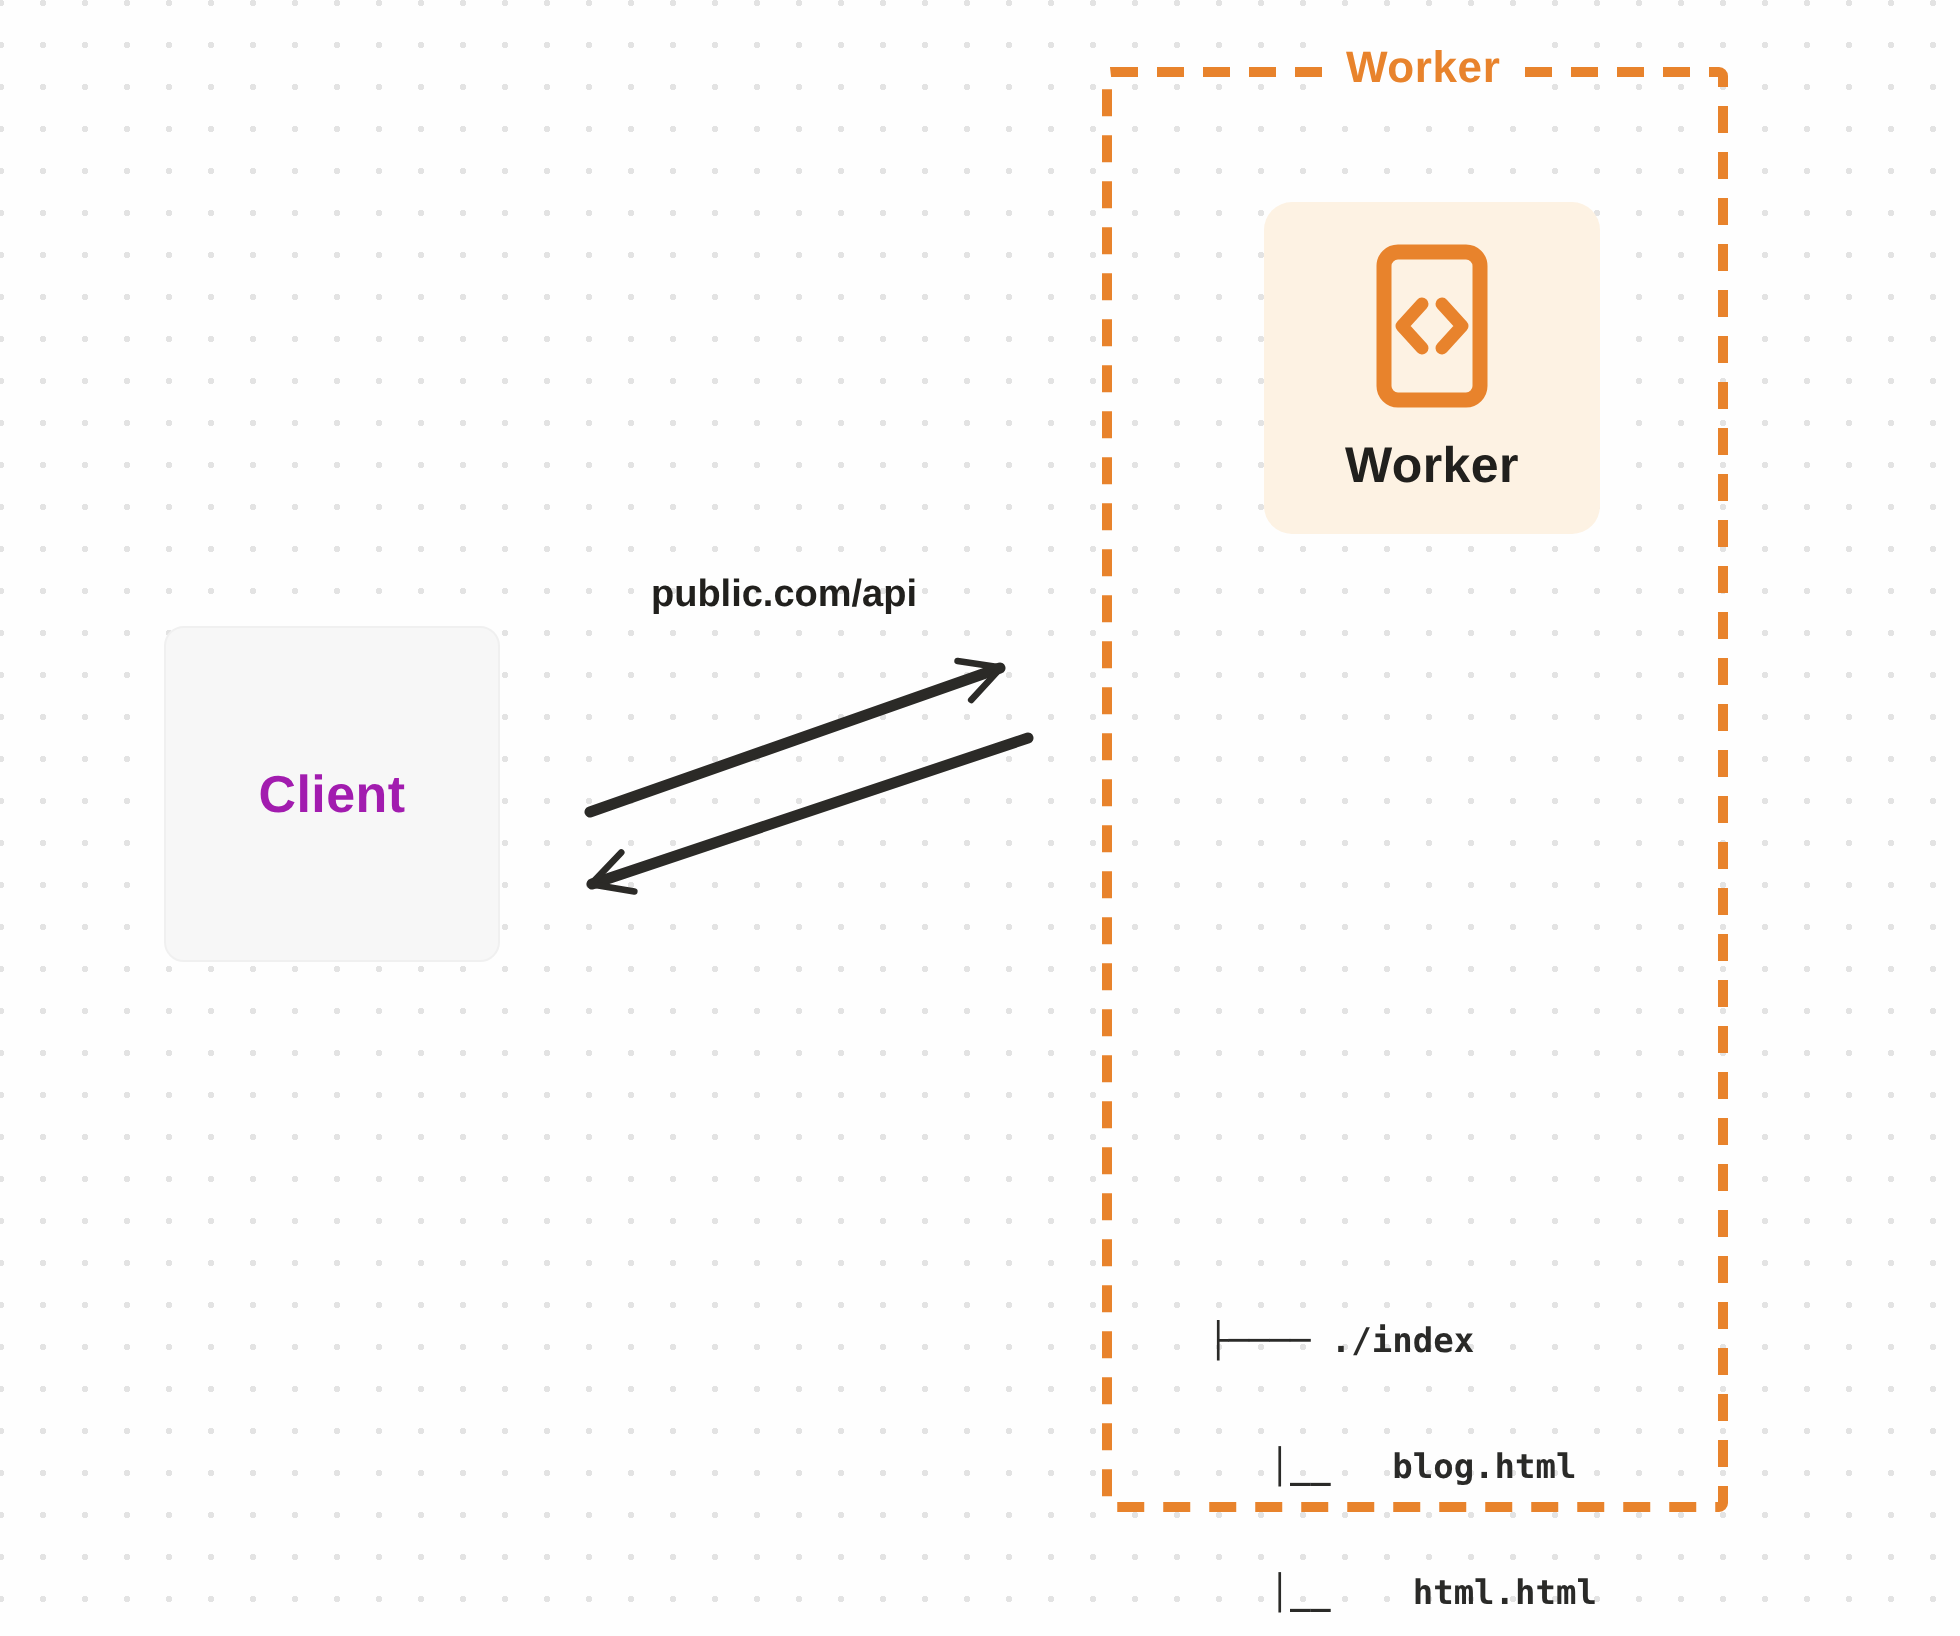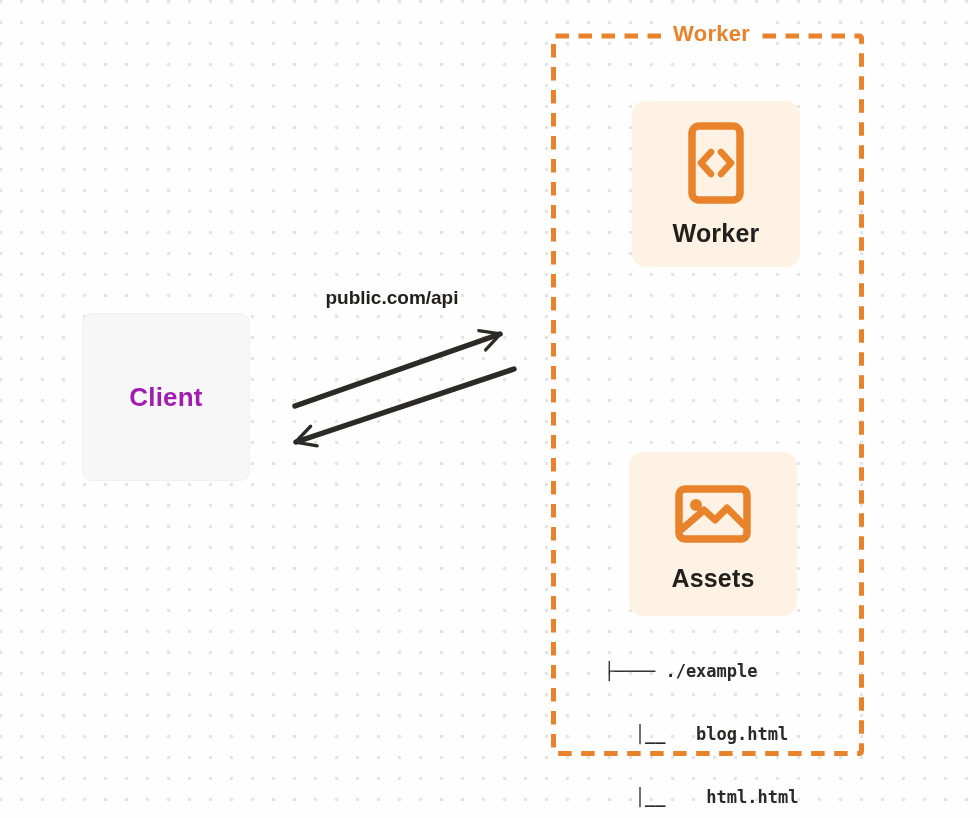--- a/index.html
+++ b/index.html
@@ -91,29 +91,21 @@
 
   <div class="card worker">
     <svg width="56" height="82" viewBox="0 0 56 82">
       <rect x="4" y="4" width="48" height="74" rx="7" fill="none" stroke="#e8832c" stroke-width="7.5"></rect>
       <polyline points="23,30 13,41 23,52" fill="none" stroke="#e8832c" stroke-width="6.5" stroke-linecap="round" stroke-linejoin="round"></polyline>
       <polyline points="33,30 43,41 33,52" fill="none" stroke="#e8832c" stroke-width="6.5" stroke-linecap="round" stroke-linejoin="round"></polyline>
     </svg>
     <span class="card-label">Worker</span>
   </div>
 
-  <div class="card assets">
-    <svg width="76" height="58" viewBox="0 0 76 58">
-      <rect x="4" y="4" width="68" height="50" rx="6" fill="none" stroke="#e8832c" stroke-width="7.5"></rect>
-      <circle cx="21" cy="20" r="6" fill="#e8832c"></circle>
-      <polyline points="7,44 29,25 40,35 52,23 69,40" fill="none" stroke="#e8832c" stroke-width="7" stroke-linecap="round" stroke-linejoin="round"></polyline>
-    </svg>
-    <span class="card-label">Assets</span>
-  </div>
 
   <div class="file-tree">
-    <div>├──── ./example</div>
+    <div>├──── ./index</div>
     <div>   │__   blog.html</div>
     <div>   │__    html.html</div>
     
   </div>
 
 </div>
 
 </body></html>

